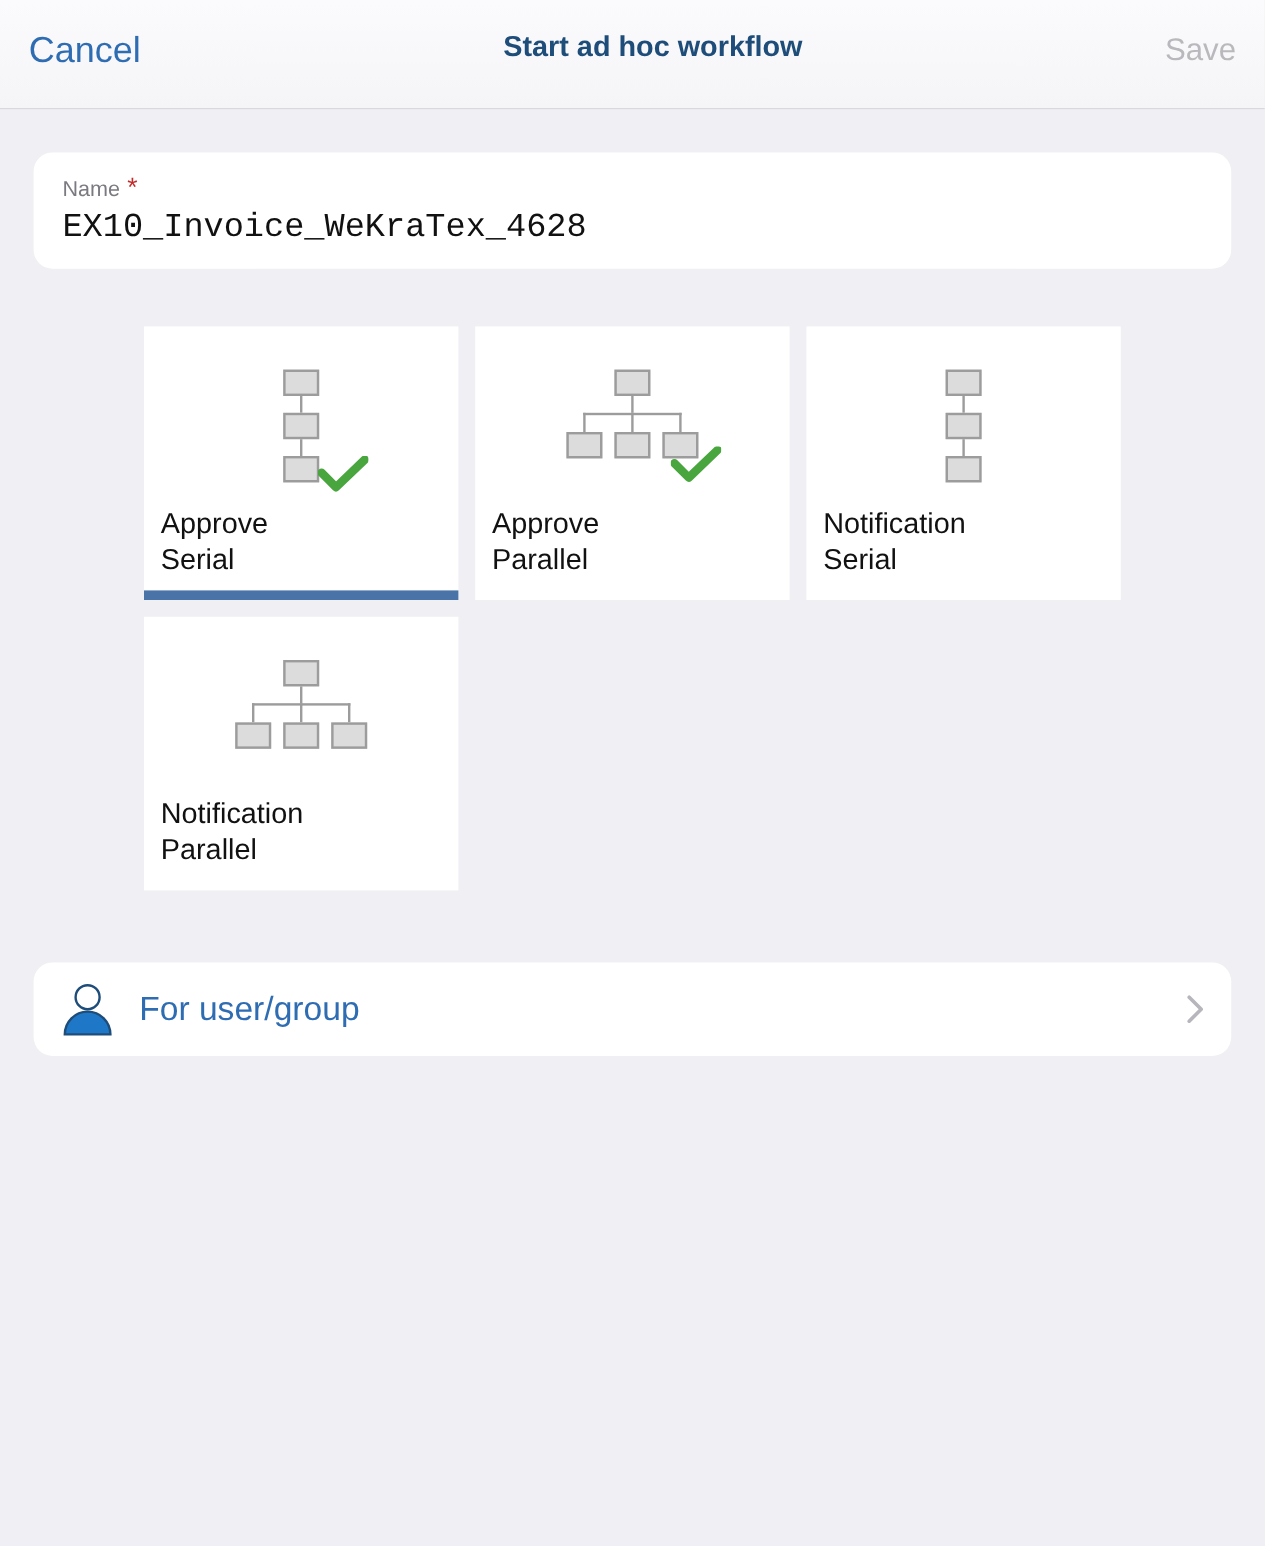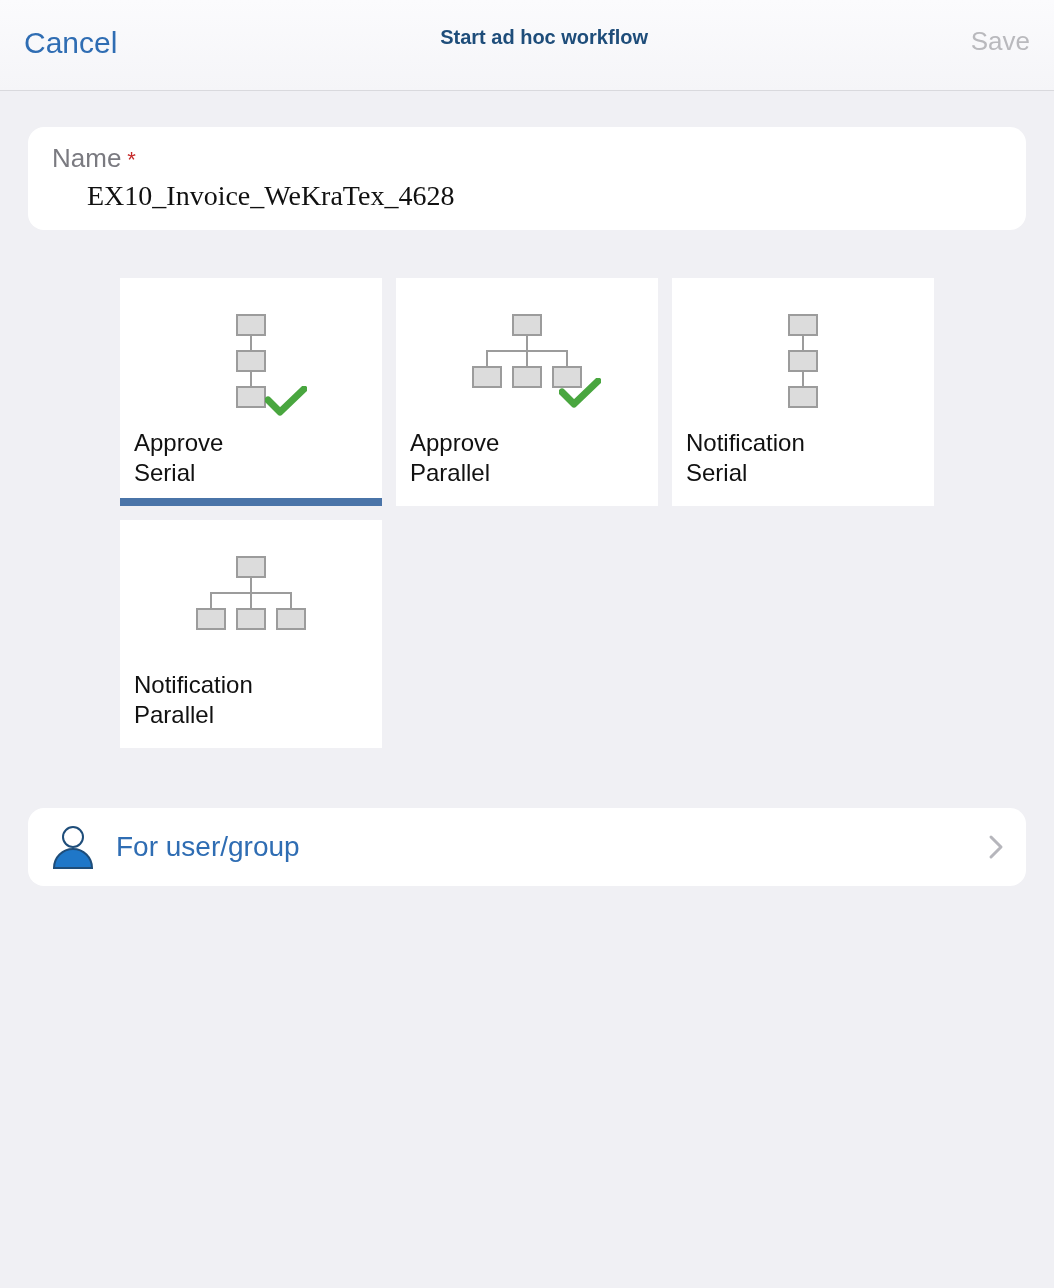--- a/index.html
+++ b/index.html
@@ -15,54 +15,53 @@
     background: linear-gradient(#fbfbfd,#f5f5f8);
     border-bottom: 1px solid #d9d9dd;
     padding: 26px 24px 30px 24px;
   }
   .header .cancel {
     font-size: 30px;
     color: #2f6db3;
     cursor: pointer;
   }
   .header .title {
-    font-size: 20px;
+    font-size: 24px;
     font-weight: 700;
     color: #1e4d7a;
     text-align: center;
     flex: 1;
   }
   .header .save {
     font-size: 26px;
     color: #b9b9bd;
   }
 
   .content { padding: 36px 28px 40px 28px; }
 
   .card {
     background: #fff;
     border-radius: 16px;
     padding: 16px 24px 18px 24px;
   }
   .field-label {
-    font-size: 26px;
+    font-size: 18px;
     color: #7a7a80;
     display: inline-block;
   }
   .req { color: #c52a2a; margin-left: 6px; font-size: 22px; }
   .text-value {
     font-size: 28px;
     color: #111;
     margin-top: 6px;
     width: 100%;
     border: none;
     outline: none;
     background: transparent;
-    font-family: Liberation Serif, serif;
-    margin-left: 35px;
+    font-family: Liberation Mono, monospace;
   }
   .placeholder-like { color: #b0b0b6; }
 
   .tiles {
     display: grid;
     grid-template-columns: 1fr 1fr 1fr;
     gap: 14px;
     margin: 48px 92px 0 92px;
   }
   .tile {

